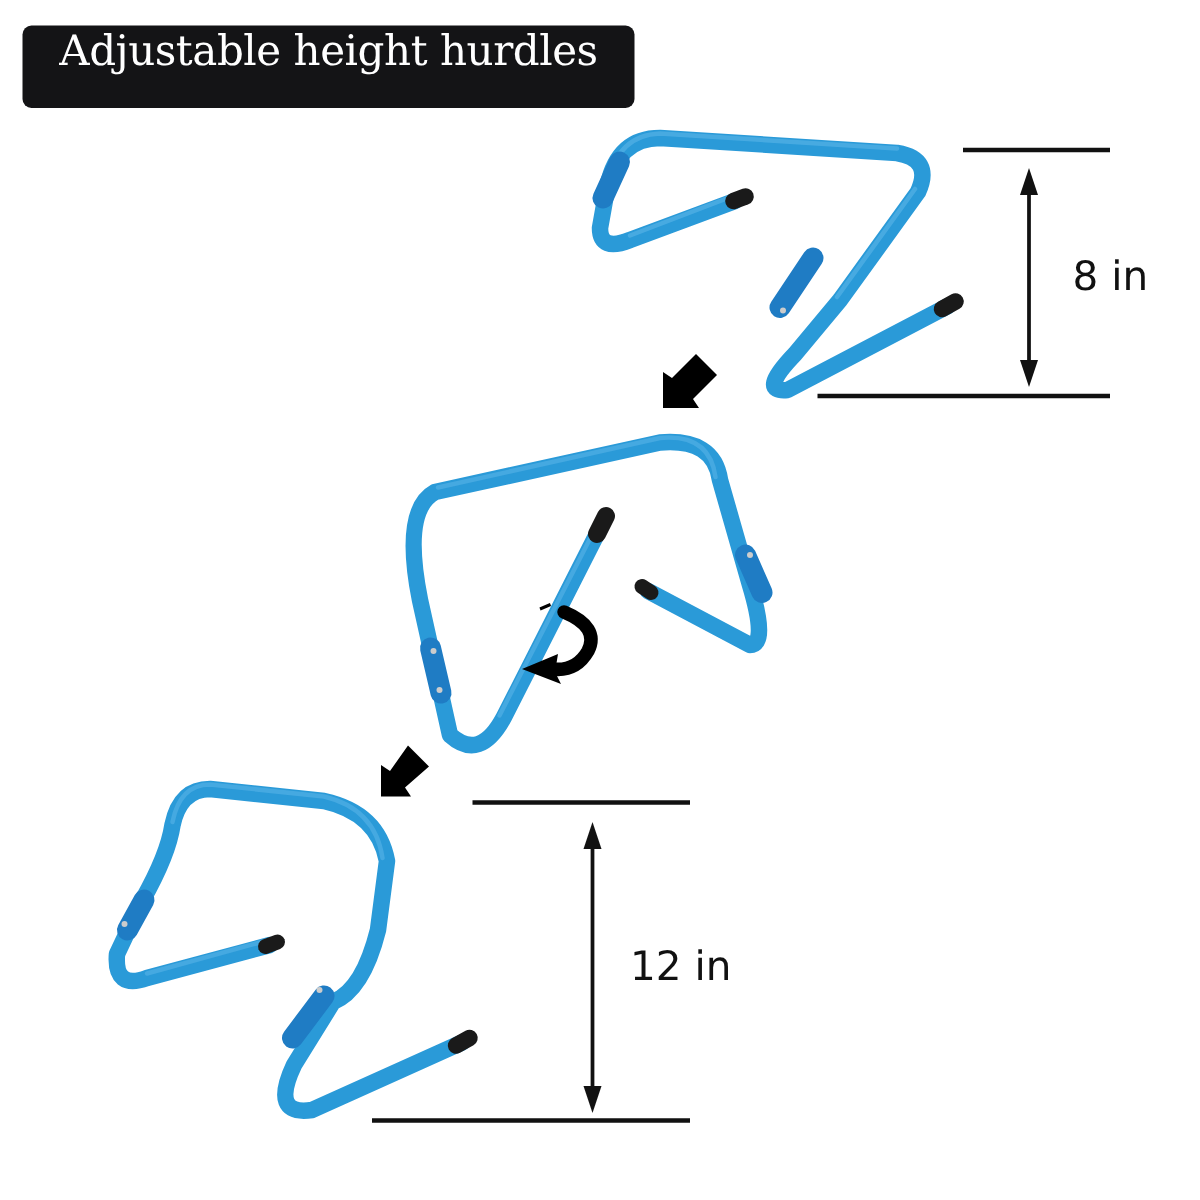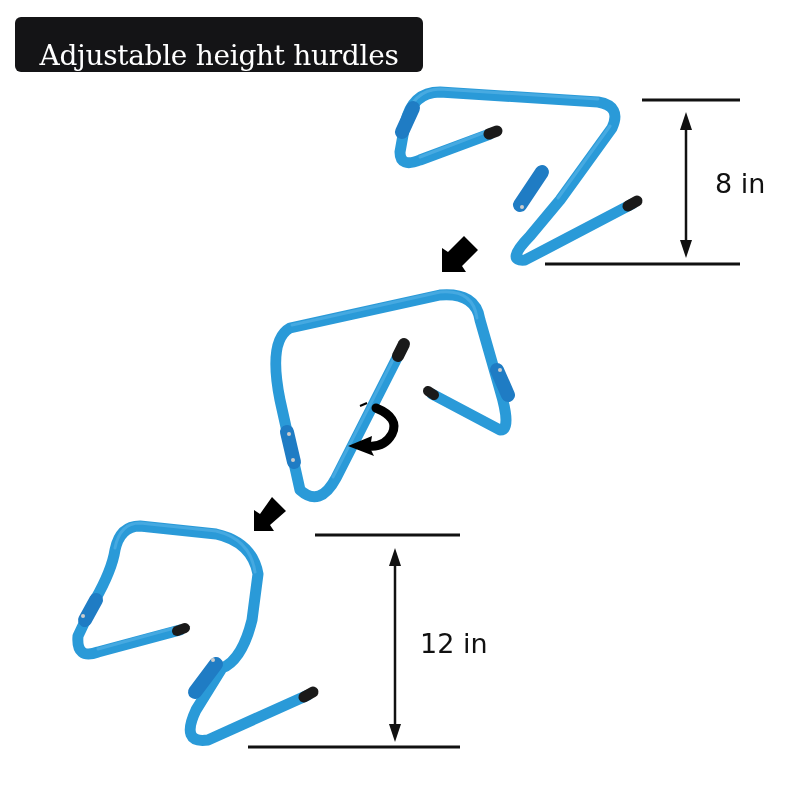--- a/index.html
+++ b/index.html
@@ -1,20 +1,20 @@
 <!DOCTYPE html>
 <html><head>
 <meta charset="utf-8">
 <style>
   html, body { margin: 0; padding: 0; background: #ffffff; }
   body { width: 800px; height: 800px; position: relative; overflow: hidden; font-family: "Liberation Sans", sans-serif; }
   .title-box {
     position: absolute; left: 15px; top: 17px; width: 408px; height: 55px;
     background: #141416; border-radius: 6px;
-    display: flex; align-items: flex-end; justify-content: center;
+    display: flex; align-items: flex-start; justify-content: center;
   }
   .title-text {
     color: #ffffff; font-family: "DejaVu Serif", serif; font-size: 28px; letter-spacing: -0.3px;
     white-space: nowrap;
   }
   svg.scene { position: absolute; left: 0; top: 0; width: 800px; height: 800px; }
   .tube { fill: none; stroke-linecap: round; stroke-linejoin: round; }
   .dim-label { font-family: "DejaVu Sans", sans-serif; font-size: 27px; fill: #111111; }
 </style>
 </head>

